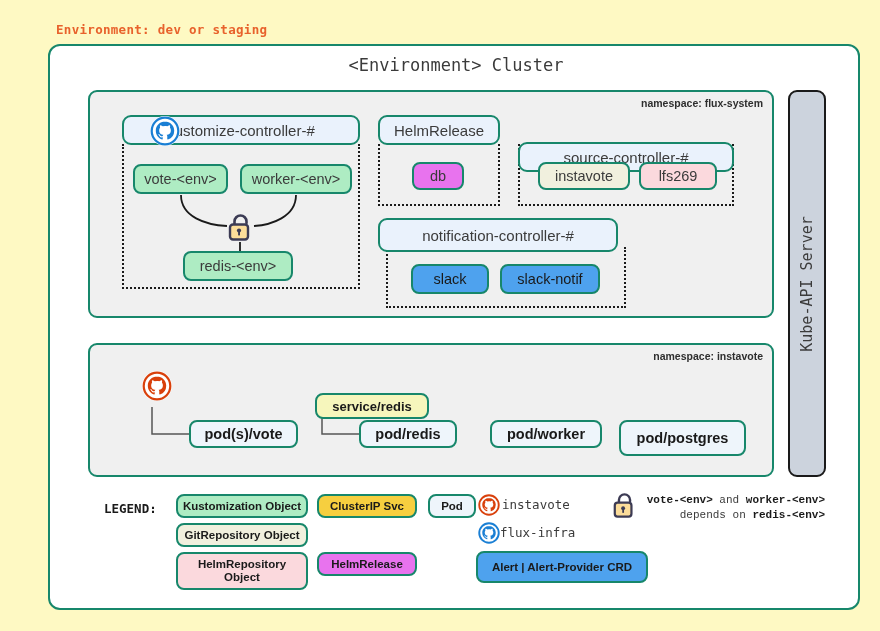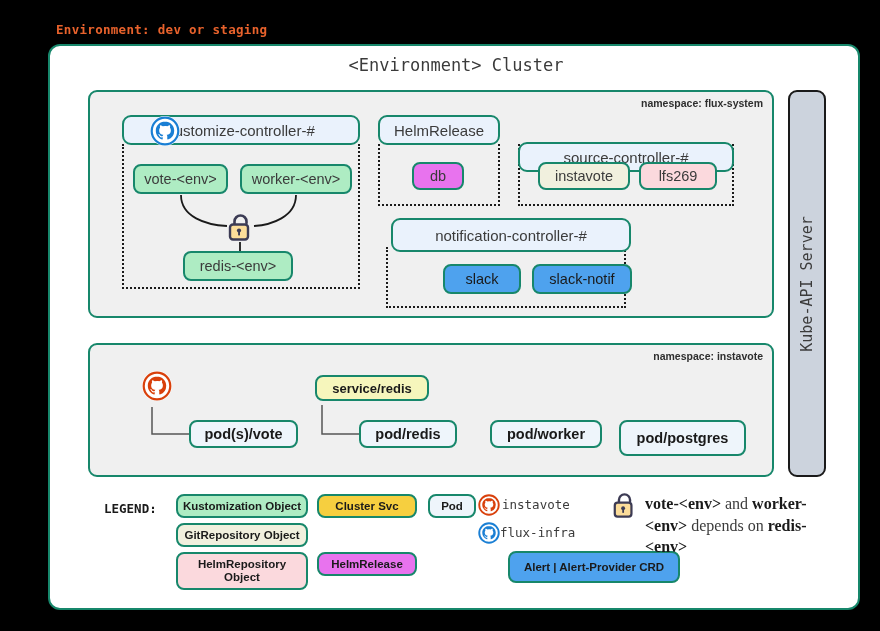--- a/index.html
+++ b/index.html
@@ -4,21 +4,21 @@
 <style>
   * { box-sizing: border-box; }
   html, body {
     margin: 0; padding: 0;
     background: #ffffff;
     font-family: "Liberation Sans", sans-serif;
   }
   #page {
     position: relative;
     width: 880px; height: 631px;
-    background: #000000;
+    background: #fef9c3;
     overflow: hidden;
   }
 
   
   #env-caption {
     position: absolute;
     left: 56px; top: 22px;
     font-family: "DejaVu Sans Mono", "Liberation Mono", monospace;
     font-size: 12.5px;
     font-weight: bold;
@@ -108,21 +108,21 @@
     border: 2px solid #17876b;
     border-radius: 8px;
     display: flex; align-items: center; justify-content: center;
     white-space: nowrap;
     z-index: 4;
   }
   .chip-kustomization { background: #aeecc3; color: #3b3b3b; font-size: 14.5px; }
   .chip-helmrelease   { background: #e873ee; color: #3b3b3b; font-size: 14.5px; }
   .chip-gitrepo       { background: #f1f0de; color: #3b3b3b; font-size: 14.5px; }
   .chip-helmrepo      { background: #fbd9dd; color: #3b3b3b; font-size: 14.5px; }
-  .chip-alert         { background: #4ea2ee; color: #1a1a1a; font-size: 14.5px; margin-left: 32px; }
+  .chip-alert         { background: #4ea2ee; color: #1a1a1a; font-size: 14.5px; }
   .chip-pod           { background: #eef5fb; color: #1a1a1a; font-size: 14.5px; font-weight: bold; }
   .chip-nodeport      { background: #f6cf3f; color: #1a1a1a; font-size: 13px;   font-weight: bold; }
   .chip-clusterip     { background: #f6f6bc; color: #1a1a1a; font-size: 13px;   font-weight: bold; }
 
   
   #kube-api {
     position: absolute;
     left: 738px; top: 44px;
     width: 38px; height: 387px;
     border: 2px solid #1a1a1a;
@@ -167,25 +167,26 @@
   .legend-text {
     position: absolute;
     font-family: "DejaVu Sans Mono", "Liberation Mono", monospace;
     font-size: 12.5px;
     color: #3b3b3b;
     white-space: nowrap;
   }
   #depends-note {
     position: absolute;
     left: 655px; top: 56px;
-    font-family: Liberation Serif, serif;
-    font-size: 16px;
+    font-family: Liberation Mono, monospace;
+    font-size: 11px;
     line-height: 1.35;
     color: #3b3b3b;
     width: 140px;
+    text-align: right;
   }
   #depends-note b { font-weight: bold; color: #1a1a1a; }
 </style>
 </head>
 <body>
 
 <div id="page">
 
   <div id="env-caption">Environment: dev or staging</div>
 
@@ -219,21 +220,21 @@
 
       <div class="ctrl-head" style="left:288px; top:23px; width:122px; height:30px;">HelmRelease</div>
       <div class="ctrl-body" style="left:288px; top:52px; width:122px; height:62px;"></div>
       <div class="chip chip-helmrelease" style="left:322px; top:70px; width:52px; height:28px;">db</div>
 
       <div class="ctrl-head" style="left:428px; top:23px; width:216px; height:30px;margin-top:27px;">source-controller-#</div>
       <div class="ctrl-body" style="left:428px; top:52px; width:216px; height:62px;"></div>
       <div class="chip chip-gitrepo" style="left:448px; top:70px; width:92px; height:28px;">instavote</div>
       <div class="chip chip-helmrepo" style="left:549px; top:70px; width:78px; height:28px;">lfs269</div>
 
-      <div class="ctrl-head" style="left:301px; top:126px; width:240px; height:34px;">notification-controller-#</div>
+      <div class="ctrl-head" style="left:288px; top:126px; width:240px; height:34px;">notification-controller-#</div>
       <div class="ctrl-body" style="left:296px; top:155px; width:240px; height:61px;"></div>
       <div class="chip chip-alert" style="left:321px; top:172px; width:78px; height:30px;">slack</div>
       <div class="chip chip-alert" style="left:410px; top:172px; width:100px; height:30px;">slack-notif</div>
     </div>
 
     <div class="octocat" id="octocat-flux">
       <svg width="30" height="30" viewBox="0 0 30 30">
         <circle cx="15" cy="15" r="13.3" fill="#ffffff" stroke="#1a7fd4" stroke-width="2.2"></circle>
         <path d="M15 5.6 c-5.1 0-9.2 4.1-9.2 9.2 0 4.1 2.6 7.5 6.3 8.7 .46.09.63-.2.63-.44 0-.22-.01-.95-.01-1.72-2.31.43-2.91-.56-3.1-1.08-.1-.27-.55-1.08-.94-1.3-.32-.17-.78-.6-.01-.61.72-.01 1.24.67 1.41.94.83 1.39 2.15.99 2.68.76.08-.6.32-.99.59-1.22-2.05-.23-4.19-1.02-4.19-4.55 0-1 .36-1.83.94-2.48-.09-.23-.41-1.18.09-2.45 0 0 .77-.24 2.53.95a8.6 8.6 0 0 1 2.3-.31c.78 0 1.57.1 2.3.31 1.76-1.2 2.53-.95 2.53-.95.5 1.27.19 2.22.09 2.45.59.65.94 1.47.94 2.48 0 3.54-2.15 4.32-4.2 4.55.33.29.62.84.62 1.7 0 1.23-.01 2.22-.01 2.53 0 .24.17.54.63.44a9.23 9.23 0 0 0 6.29-8.72c0-5.1-4.12-9.2-9.22-9.2z" fill="#1a7fd4"></path>
       </svg>
@@ -242,21 +243,21 @@
     <div class="ns-panel" id="ns-instavote">
       <div class="ns-label">namespace: instavote</div>
 
       <svg class="conn" width="686" height="134">
         <path d="M 62 62 L 62 89 L 100 89" fill="none" stroke="#555555" stroke-width="1.5"></path>
         <path d="M 232 60 L 232 89 L 270 89" fill="none" stroke="#555555" stroke-width="1.5"></path>
       </svg>
 
       <div class="chip chip-pod" style="left:99px; top:75px; width:109px; height:28px;">pod(s)/vote</div>
 
-      <div class="chip chip-clusterip" style="left:225px; top:30px; width:114px; height:26px;">service/redis</div>
+      <div class="chip chip-clusterip" style="left:225px; top:48px; width:114px; height:26px;">service/redis</div>
       <div class="chip chip-pod" style="left:269px; top:75px; width:98px; height:28px;">pod/redis</div>
 
       <div class="chip chip-pod" style="left:400px; top:75px; width:112px; height:28px;">pod/worker</div>
       <div class="chip chip-pod" style="left:529px; top:75px; width:127px; height:36px;">pod/postgres</div>
     </div>
 
     <div class="octocat" id="octocat-insta">
       <svg width="30" height="30" viewBox="0 0 30 30">
         <circle cx="15" cy="15" r="13.3" fill="#ffffff" stroke="#d9400b" stroke-width="2.2"></circle>
         <path d="M15 5.6 c-5.1 0-9.2 4.1-9.2 9.2 0 4.1 2.6 7.5 6.3 8.7 .46.09.63-.2.63-.44 0-.22-.01-.95-.01-1.72-2.31.43-2.91-.56-3.1-1.08-.1-.27-.55-1.08-.94-1.3-.32-.17-.78-.6-.01-.61.72-.01 1.24.67 1.41.94.83 1.39 2.15.99 2.68.76.08-.6.32-.99.59-1.22-2.05-.23-4.19-1.02-4.19-4.55 0-1 .36-1.83.94-2.48-.09-.23-.41-1.18.09-2.45 0 0 .77-.24 2.53.95a8.6 8.6 0 0 1 2.3-.31c.78 0 1.57.1 2.3.31 1.76-1.2 2.53-.95 2.53-.95.5 1.27.19 2.22.09 2.45.59.65.94 1.47.94 2.48 0 3.54-2.15 4.32-4.2 4.55.33.29.62.84.62 1.7 0 1.23-.01 2.22-.01 2.53 0 .24.17.54.63.44a9.23 9.23 0 0 0 6.29-8.72c0-5.1-4.12-9.2-9.22-9.2z" fill="#d9400b"></path>
@@ -268,21 +269,21 @@
     </div>
 
     <div id="legend">
       <div id="legend-title">LEGEND:</div>
 
       <div class="legend-chip chip-kustomization" style="left:88px; top:8px; width:132px; height:24px;">Kustomization Object</div>
       <div class="legend-chip chip-gitrepo" style="left:88px; top:37px; width:132px; height:24px;">GitRepository Object</div>
       <div class="legend-chip chip-helmrepo" style="left:88px; top:66px; width:132px; height:38px;">HelmRepository
 Object</div>
 
-      <div class="legend-chip chip-nodeport" style="left:229px; top:8px; width:100px; height:24px;">Cluster Svc</div>
+      <div class="legend-chip chip-nodeport" style="left:229px; top:8px; width:100px; height:24px;">ClusterIP Svc</div>
       <div class="legend-chip chip-helmrelease" style="left:229px; top:66px; width:100px; height:24px;">HelmRelease</div>
 
       <div class="legend-chip chip-pod" style="left:340px; top:8px; width:48px; height:24px;">Pod</div>
 
       <div class="legend-chip chip-alert" style="left:388px; top:65px; width:172px; height:32px;">Alert | Alert-Provider CRD</div>
 
       <div style="position:absolute; left:390px; top:8px;">
         <svg width="22" height="22" viewBox="0 0 30 30">
           <circle cx="15" cy="15" r="13.3" fill="#ffffff" stroke="#d9400b" stroke-width="2.6"></circle>
           <path d="M15 5.6 c-5.1 0-9.2 4.1-9.2 9.2 0 4.1 2.6 7.5 6.3 8.7 .46.09.63-.2.63-.44 0-.22-.01-.95-.01-1.72-2.31.43-2.91-.56-3.1-1.08-.1-.27-.55-1.08-.94-1.3-.32-.17-.78-.6-.01-.61.72-.01 1.24.67 1.41.94.83 1.39 2.15.99 2.68.76.08-.6.32-.99.59-1.22-2.05-.23-4.19-1.02-4.19-4.55 0-1 .36-1.83.94-2.48-.09-.23-.41-1.18.09-2.45 0 0 .77-.24 2.53.95a8.6 8.6 0 0 1 2.3-.31c.78 0 1.57.1 2.3.31 1.76-1.2 2.53-.95 2.53-.95.5 1.27.19 2.22.09 2.45.59.65.94 1.47.94 2.48 0 3.54-2.15 4.32-4.2 4.55.33.29.62.84.62 1.7 0 1.23-.01 2.22-.01 2.53 0 .24.17.54.63.44a9.23 9.23 0 0 0 6.29-8.72c0-5.1-4.12-9.2-9.22-9.2z" fill="#d9400b"></path>

